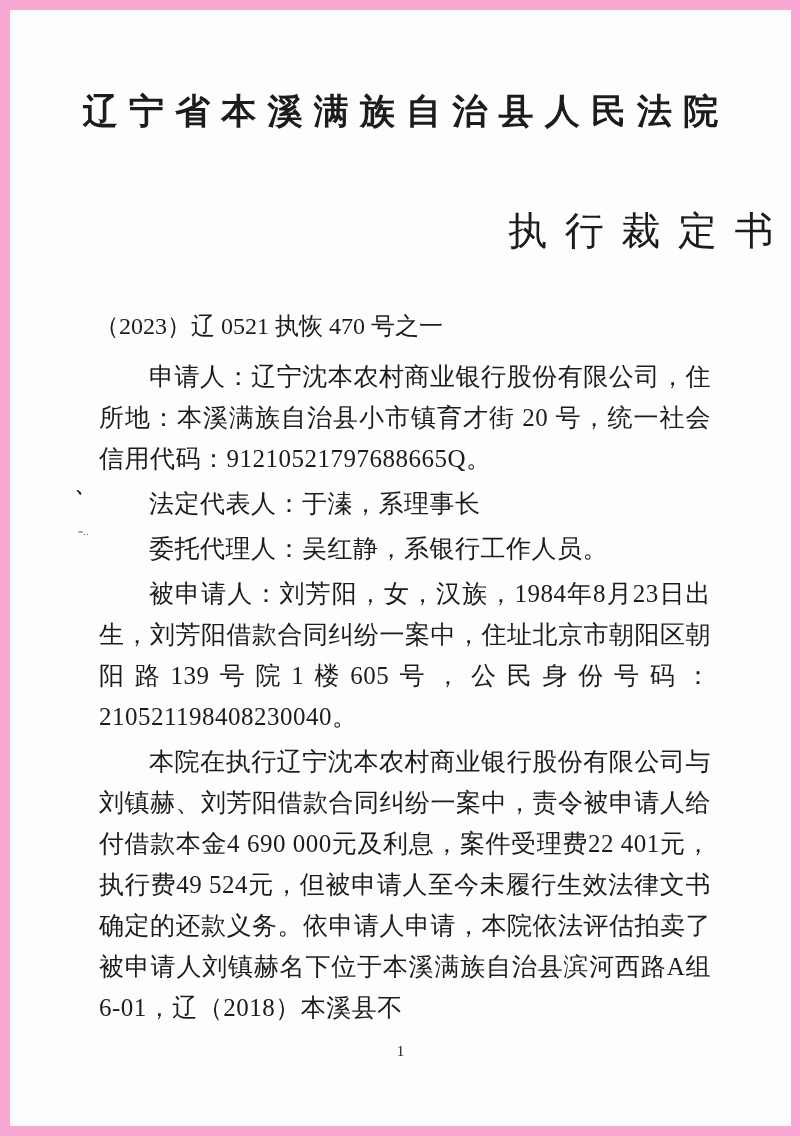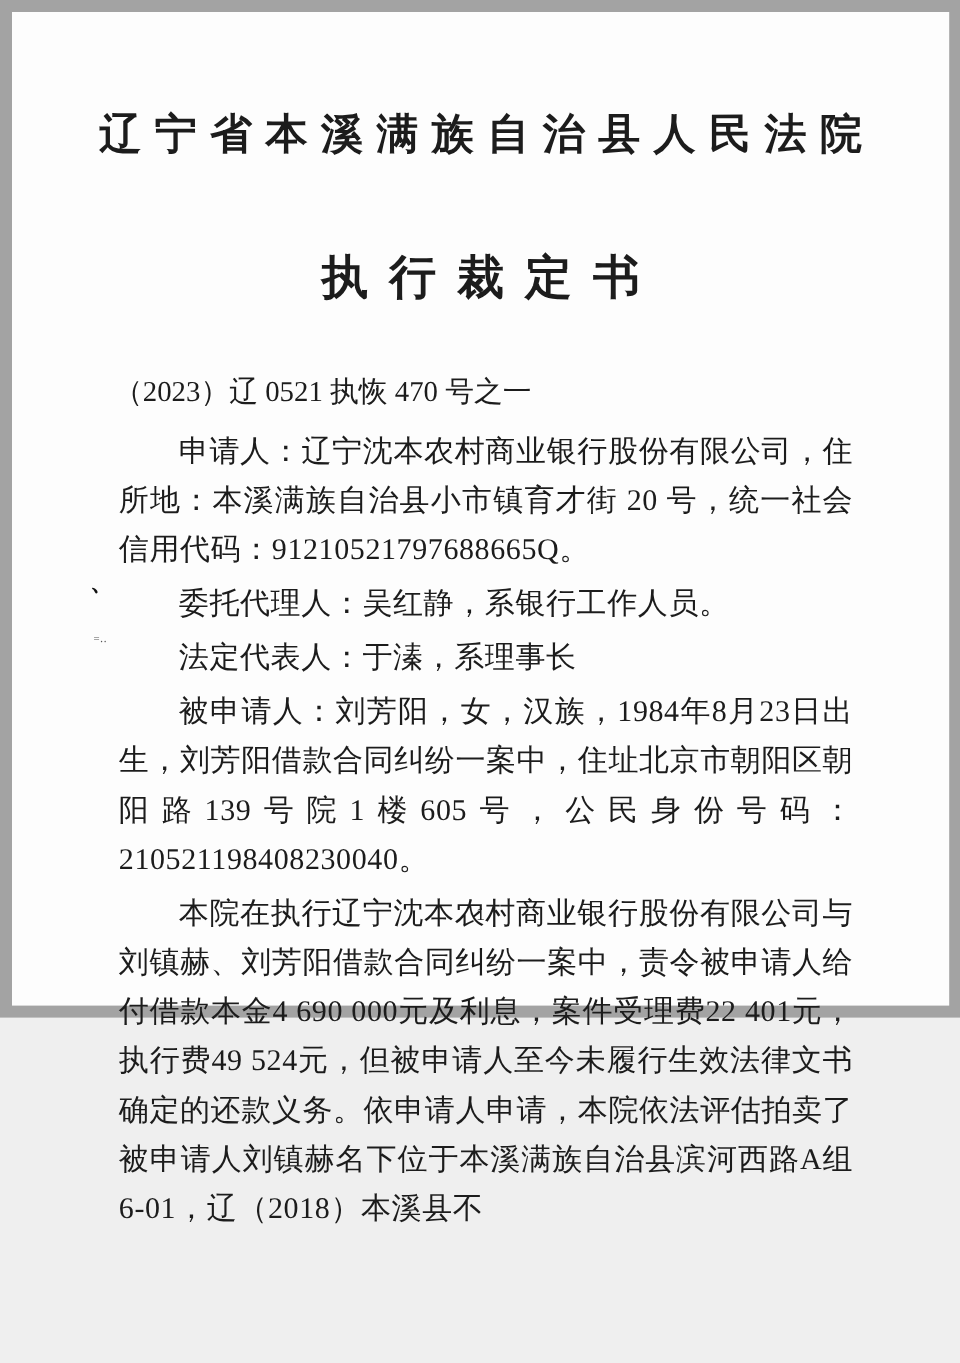--- a/index.html
+++ b/index.html
@@ -7,22 +7,22 @@
     padding: 0;
     width: 800px;
     height: 1136px;
     background: #efefef;
     font-family: "Liberation Serif", "DejaVu Serif", serif;
     overflow: hidden;
   }
   .scan-frame {
     position: relative;
     width: 800px;
-    height: 848px;
-    background: #a3a3a3;
+    height: 1136px;
+    background: #f9a8d4;
   }
   .page {
     position: absolute;
     left: 10px;
     top: 10px;
     right: 9px;
     bottom: 10px;
     background: #fdfdfd;
     color: #1c1c1c;
   }
@@ -36,23 +36,23 @@
     font-weight: bold;
     letter-spacing: 0.32em;
     text-indent: 0.32em; 
     white-space: nowrap;
   }
   .doc-title {
     position: absolute;
     top: 194px;
     left: 0;
     width: 100%;
-    text-align: center;
+    text-align: right;
     font-size: 39px;
-    font-weight: bold;
+    font-weight: normal;
     letter-spacing: 0.45em;
     text-indent: 0.45em;
     white-space: nowrap;
   }
   .case-number {
     position: absolute;
     top: 300px;
     left: 85px;
     right: 76px;
     text-align: left;
@@ -107,22 +107,22 @@
   <div class="page">
 
     <div class="court-name">辽宁省本溪满族自治县人民法院</div>
 
     <div class="doc-title">执行裁定书</div>
 
     <div class="case-number">（2023）辽 0521 执恢 470 号之一</div>
 
     <div class="body-text">
       <p>申请人：辽宁沈本农村商业银行股份有限公司，住所地：本溪满族自治县小市镇育才街 20 号，统一社会信用代码：91210521797688665Q。</p>
+      <p>法定代表人：于溱，系理事长</p>
       <p>委托代理人：吴红静，系银行工作人员。</p>
-      <p>法定代表人：于溱，系理事长</p>
       <p>被申请人：刘芳阳，女，汉族，1984年8月23日出生，刘芳阳借款合同纠纷一案中，住址北京市朝阳区朝阳路139号院1楼605号，公民身份号码：210521198408230040。</p>
       <p>本院在执行辽宁沈本农村商业银行股份有限公司与刘镇赫、刘芳阳借款合同纠纷一案中，责令被申请人给付借款本金4 690 000元及利息，案件受理费22 401元，执行费49 524元，但被申请人至今未履行生效法律文书确定的还款义务。依申请人申请，本院依法评估拍卖了被申请人刘镇赫名下位于本溪满族自治县滨河西路A组6-01，辽（2018）本溪县不</p>
     </div>
 
     <div class="artifact-comma">、</div>
 
     <div class="artifact-dots">=‥</div>
 
     <div class="page-number">1</div>
 

